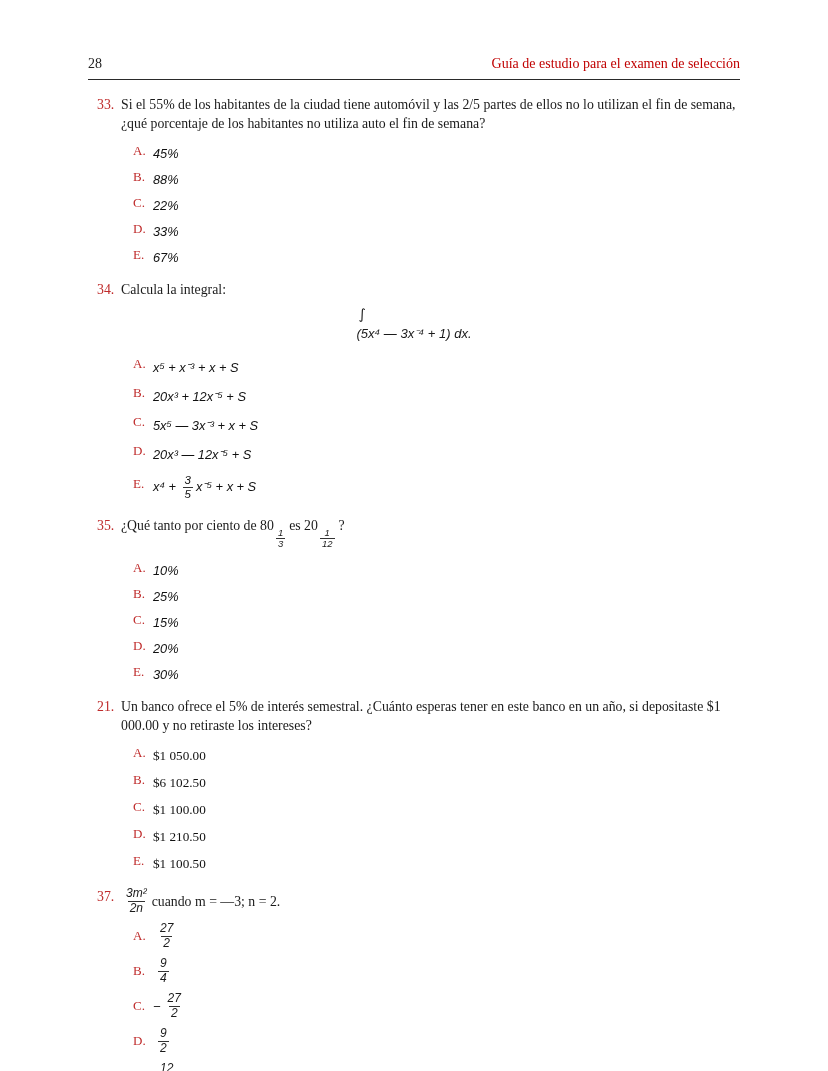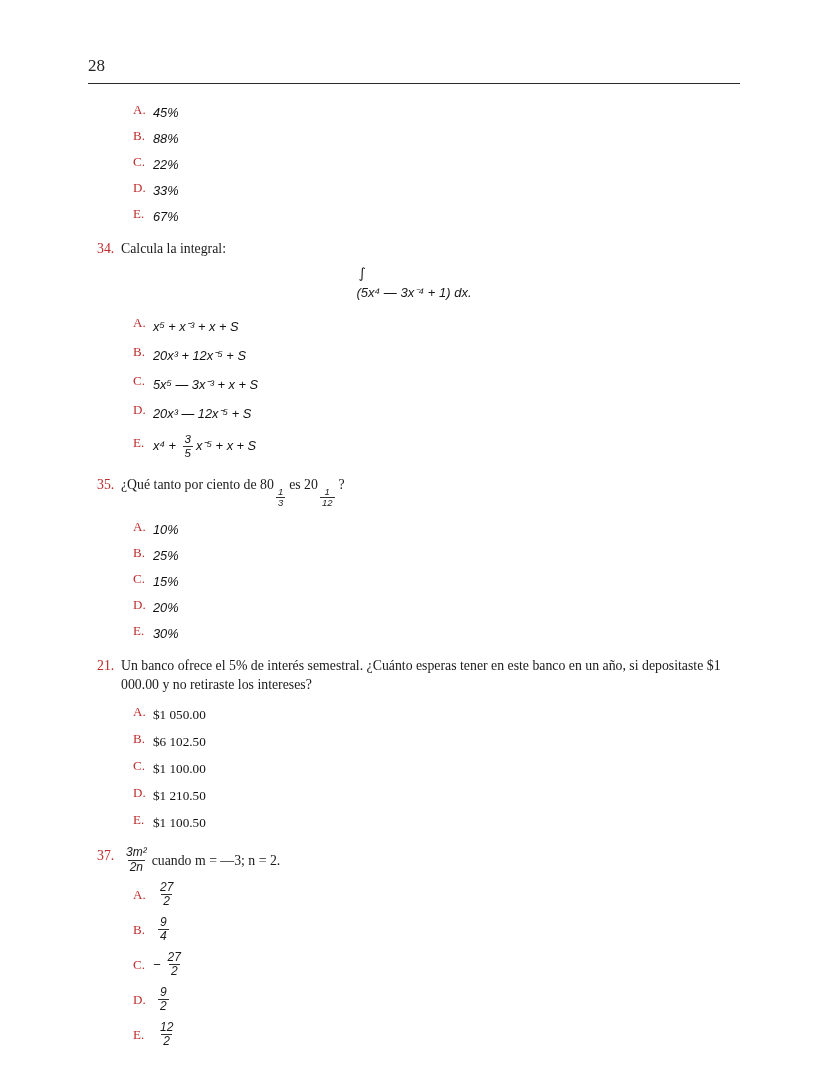--- a/index.html
+++ b/index.html
@@ -14,21 +14,21 @@
     width:828px;height:1071px;
     background:#fff;
     font-family:"Liberation Serif",serif;
     color:var(--text-color);
     padding:56px 88px 0 88px;
     overflow:hidden;
     position:relative;
   }
   .header{
     display:flex;justify-content:space-between;align-items:baseline;
-    font-size:17px;
+    font-size:14px;
     border-bottom:1.2px solid var(--rule-color);
     padding-bottom:7px;
   }
   .page-num{color:#222;}
   .header-title{color:var(--header-red);}
   .question{margin-top:15px;}
   .qrow{display:flex;padding-left:9px;font-size:13.8px;line-height:1.38;}
   .qnum{color:var(--marker-red);width:24px;flex-shrink:0;}
   .qtext{flex:1;}
   .options{margin:7px 0 0 45px;}
@@ -55,23 +55,28 @@
   .sign{font-family:"Liberation Sans",sans-serif;font-style:italic;font-size:13px;margin-right:2px;}
   .qtext-inline{display:flex;align-items:center;flex-wrap:wrap;}
 </style>
 </head>
 <body>
 
 <div class="page">
 
   <div class="header">
     <span class="page-num">28</span>
+    <span class="header-title">Guía de estudio para el examen de selección</span>
   </div>
 
   <section class="question">
+    <div class="qrow">
+      <span class="qnum">33.</span>
+      <div class="qtext">Si el 55% de los habitantes de la ciudad tiene automóvil y las 2/5 partes de ellos no lo utilizan el fin de semana, ¿qué porcentaje de los habitantes no utiliza auto el fin de semana?</div>
+    </div>
     <div class="options">
       <div class="opt">
         <span class="opt-letter">A.</span>
         <span class="opt-value math">45%</span>
       </div>
       <div class="opt">
         <span class="opt-letter">B.</span>
         <span class="opt-value math">88%</span>
       </div>
       <div class="opt">

